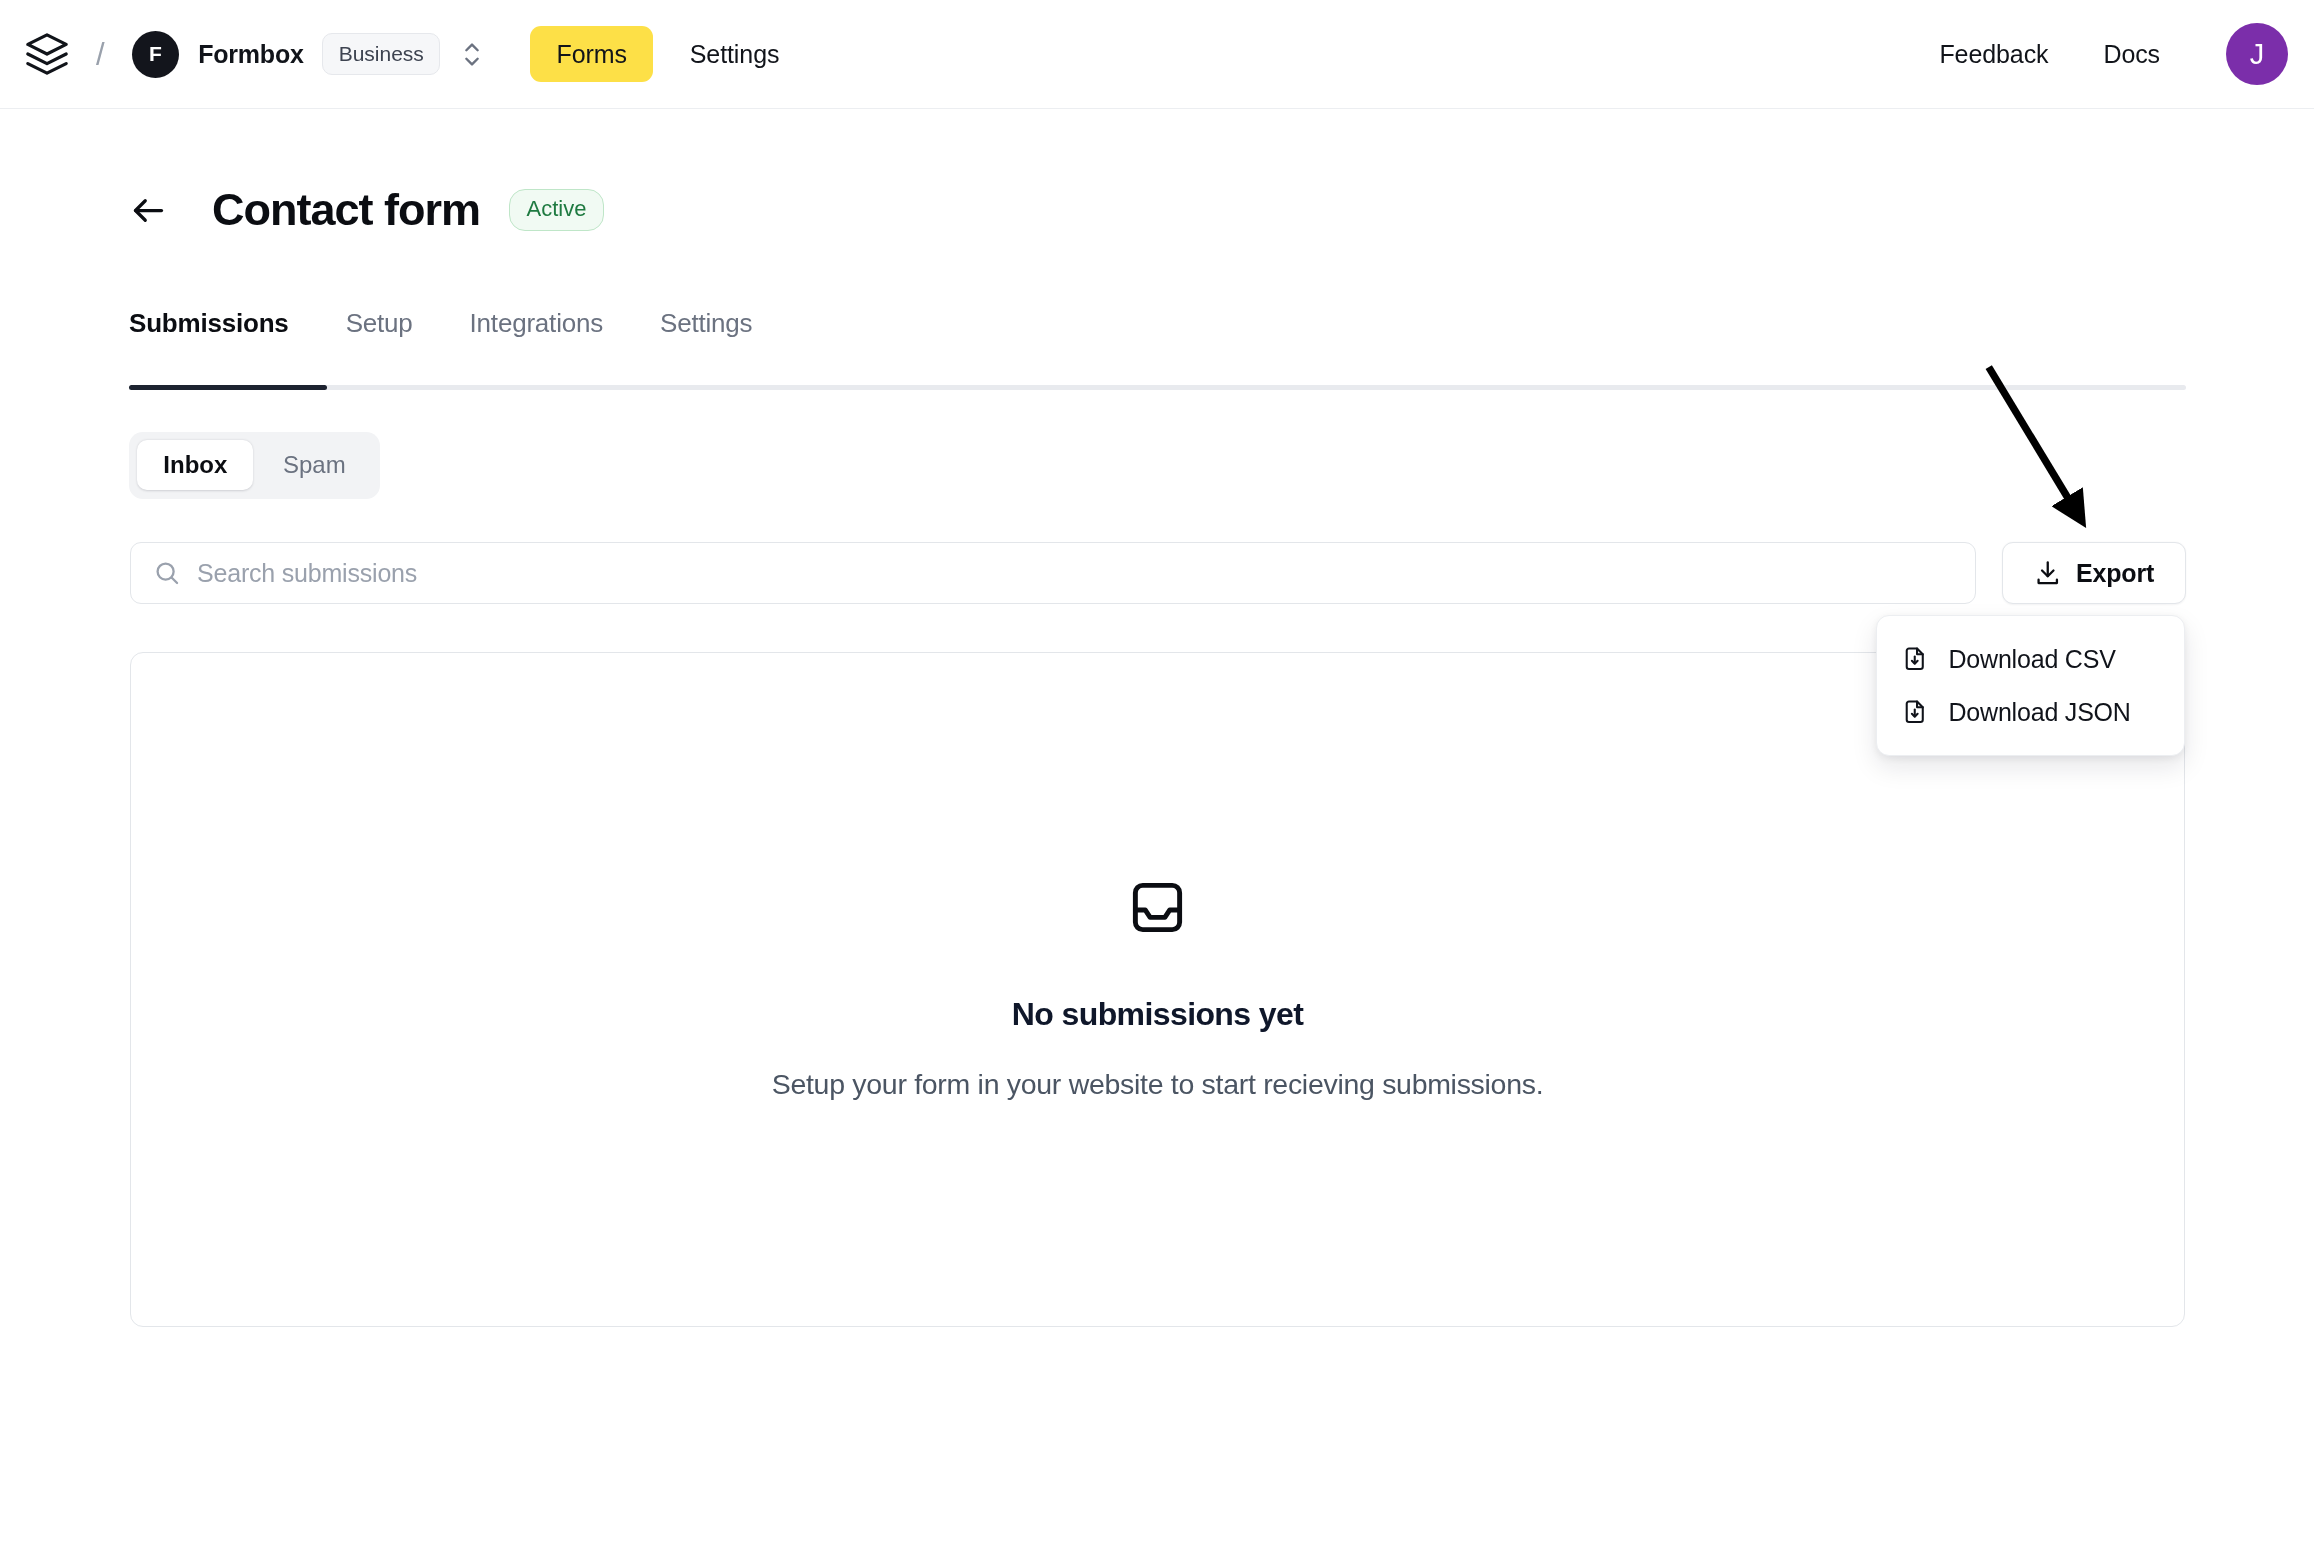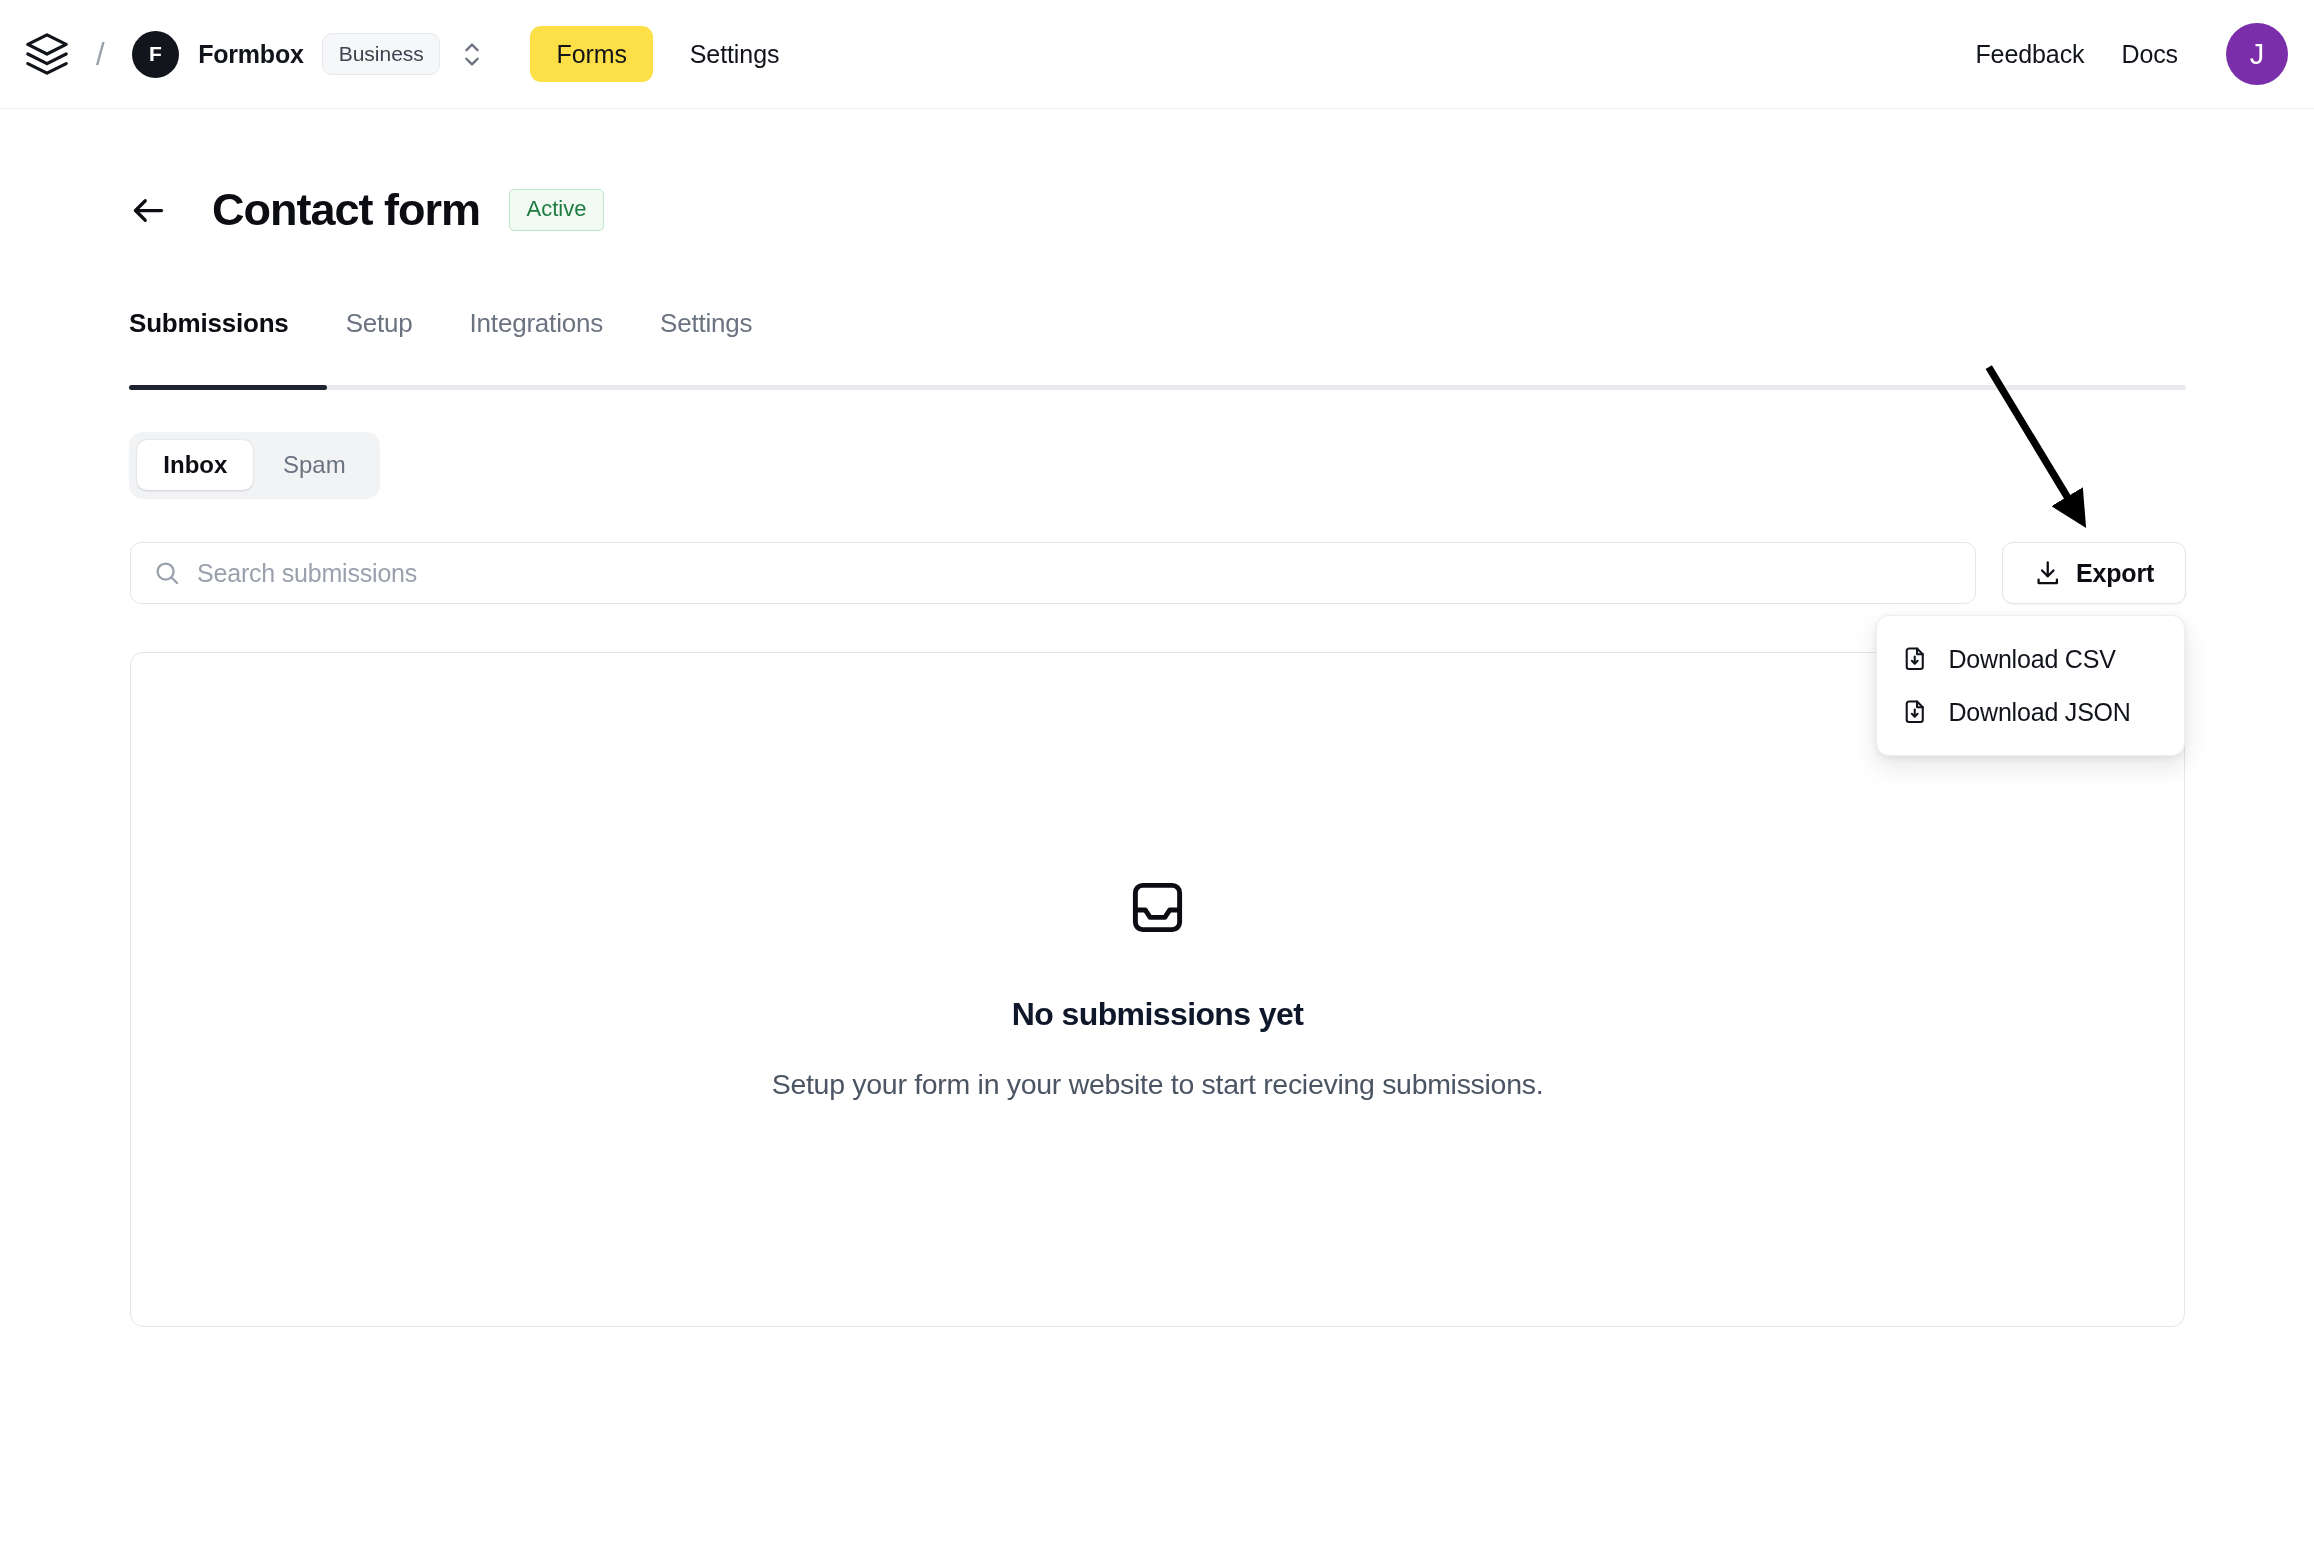--- a/index.html
+++ b/index.html
@@ -38,37 +38,37 @@
   }
   .updown { margin-left: 20px; width: 24px; height: 31px; display: block; }
   .nav-links { margin-left: 46px; display: flex; align-items: center; gap: 11px; }
   .nav-pill {
     padding: 13.8px 26px; border-radius: 11px;
     font-size: 25px; font-weight: 500; color: #11141a; letter-spacing: -0.1px;
   }
   .nav-pill.active { background: #fde047; }
   .topbar-right {
     margin-left: auto; margin-right: 26px;
-    display: flex; align-items: center; gap: 37px;
+    display: flex; align-items: center; gap: 55px;
   }
   .top-link { font-size: 25px; color: #11141a; font-weight: 400; letter-spacing: -0.1px; }
   .user-avatar {
     width: 62px; height: 62px; border-radius: 50%;
     background: #7b2eaa; color: #fff;
     display: flex; align-items: center; justify-content: center;
     font-size: 29px; font-weight: 400; margin-left: 11px;
   }
 
   
   .page-head { position: absolute; top: 184px; left: 129px; display: flex; align-items: center; }
   .back-arrow { width: 39px; height: 39px; display: block; }
   .page-title { margin-left: 44px; font-size: 45px; font-weight: 700; color: #0b0d12; letter-spacing: -1px; }
   .status-badge {
     margin-left: 29px; padding: 6.4px 16.5px 8.3px;
-    border: 1.4px solid #bfe6c8; background: #f1faf3; border-radius: 5px;
+    border: 1.4px solid #bfe6c8; background: #f1faf3; border-radius: 16px;
     color: #1f7a41; font-size: 22px; font-weight: 500;
   }
 
   
   .tabs { position: absolute; top: 308px; left: 129px; display: flex; gap: 57px; }
   .tab { font-size: 26px; color: #6b7280; font-weight: 400; padding-bottom: 44px; letter-spacing: -0.2px; }
   .tab.active { color: #0b0d12; font-weight: 600; }
   .tabs-rule { position: absolute; top: 385px; left: 129px; width: 2057px; height: 4.6px; background: #e8eaee; border-radius: 2.8px; }
   .tabs-rule-active { position: absolute; top: 385px; left: 129px; width: 198px; height: 4.6px; background: #1d2330; border-radius: 2.8px; }
 

